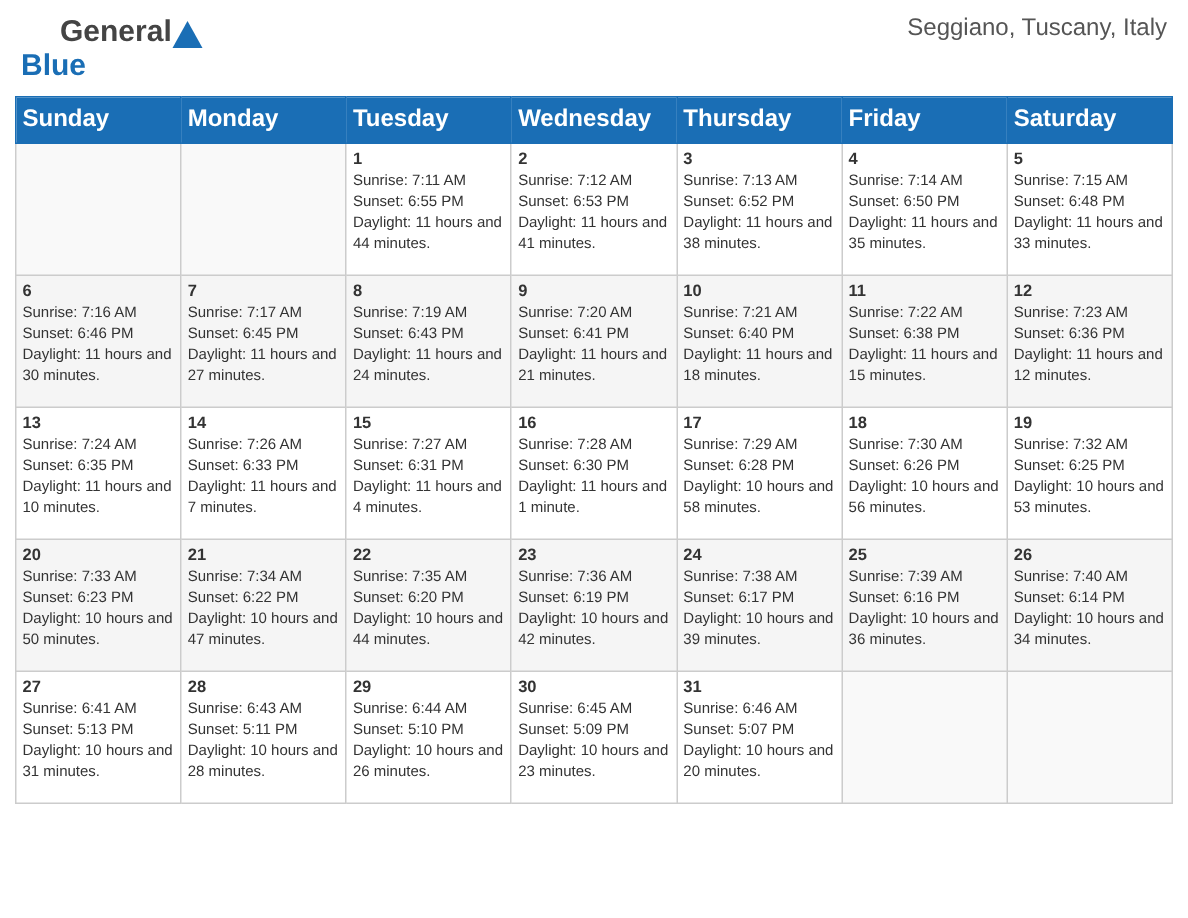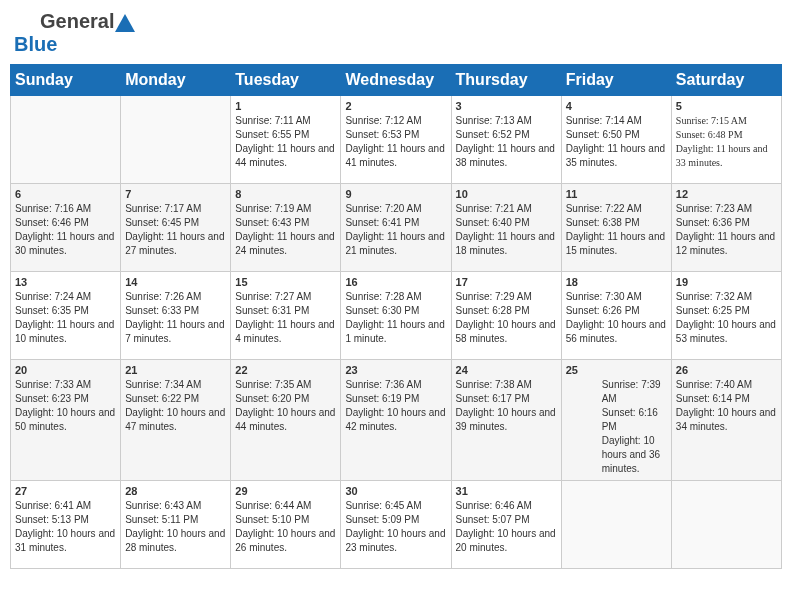--- a/index.html
+++ b/index.html
@@ -107,20 +107,21 @@
 
 <div class="header-area">
   <div class="logo">
     <div class="logo-row">
       <span class="logo-text-general">General</span>
       <span class="logo-triangle"></span>
     </div>
     <span class="logo-text-blue">Blue</span>
   </div>
   <div class="title-area">
+    <div class="location-title">Seggiano, Tuscany, Italy</div>
   </div>
 </div>
 
 <table>
   <thead>
     <tr>
     <th>Sunday</th>
         <th>Monday</th>
         <th>Tuesday</th>
         <th>Wednesday</th>
@@ -152,21 +153,21 @@
 Daylight: 11 hours and 38 minutes.</div>
         </td>
         <td>
           <span class="day-number">4</span>
           <div class="day-info" style="white-space: pre-line;">Sunrise: 7:14 AM
 Sunset: 6:50 PM
 Daylight: 11 hours and 35 minutes.</div>
         </td>
         <td>
           <span class="day-number">5</span>
-          <div class="day-info" style="white-space: pre-line; font-family: Liberation Serif, serif;">Sunrise: 7:15 AM
+          <div class="day-info" style="white-space: pre-line;">Sunrise: 7:15 AM
 Sunset: 6:48 PM
 Daylight: 11 hours and 33 minutes.</div>
         </td>
       </tr>
       <tr>
         <td>
           <span class="day-number">6</span>
           <div class="day-info" style="white-space: pre-line;">Sunrise: 7:16 AM
 Sunset: 6:46 PM
 Daylight: 11 hours and 30 minutes.</div>
@@ -278,21 +279,21 @@
 Daylight: 10 hours and 42 minutes.</div>
         </td>
         <td>
           <span class="day-number">24</span>
           <div class="day-info" style="white-space: pre-line;">Sunrise: 7:38 AM
 Sunset: 6:17 PM
 Daylight: 10 hours and 39 minutes.</div>
         </td>
         <td>
           <span class="day-number">25</span>
-          <div class="day-info" style="white-space: pre-line; margin-left: 36px;">Sunrise: 7:39 AM
+          <div class="day-info" style="white-space: pre-line;">Sunrise: 7:39 AM
 Sunset: 6:16 PM
 Daylight: 10 hours and 36 minutes.</div>
         </td>
         <td>
           <span class="day-number">26</span>
           <div class="day-info" style="white-space: pre-line;">Sunrise: 7:40 AM
 Sunset: 6:14 PM
 Daylight: 10 hours and 34 minutes.</div>
         </td>
       </tr>

